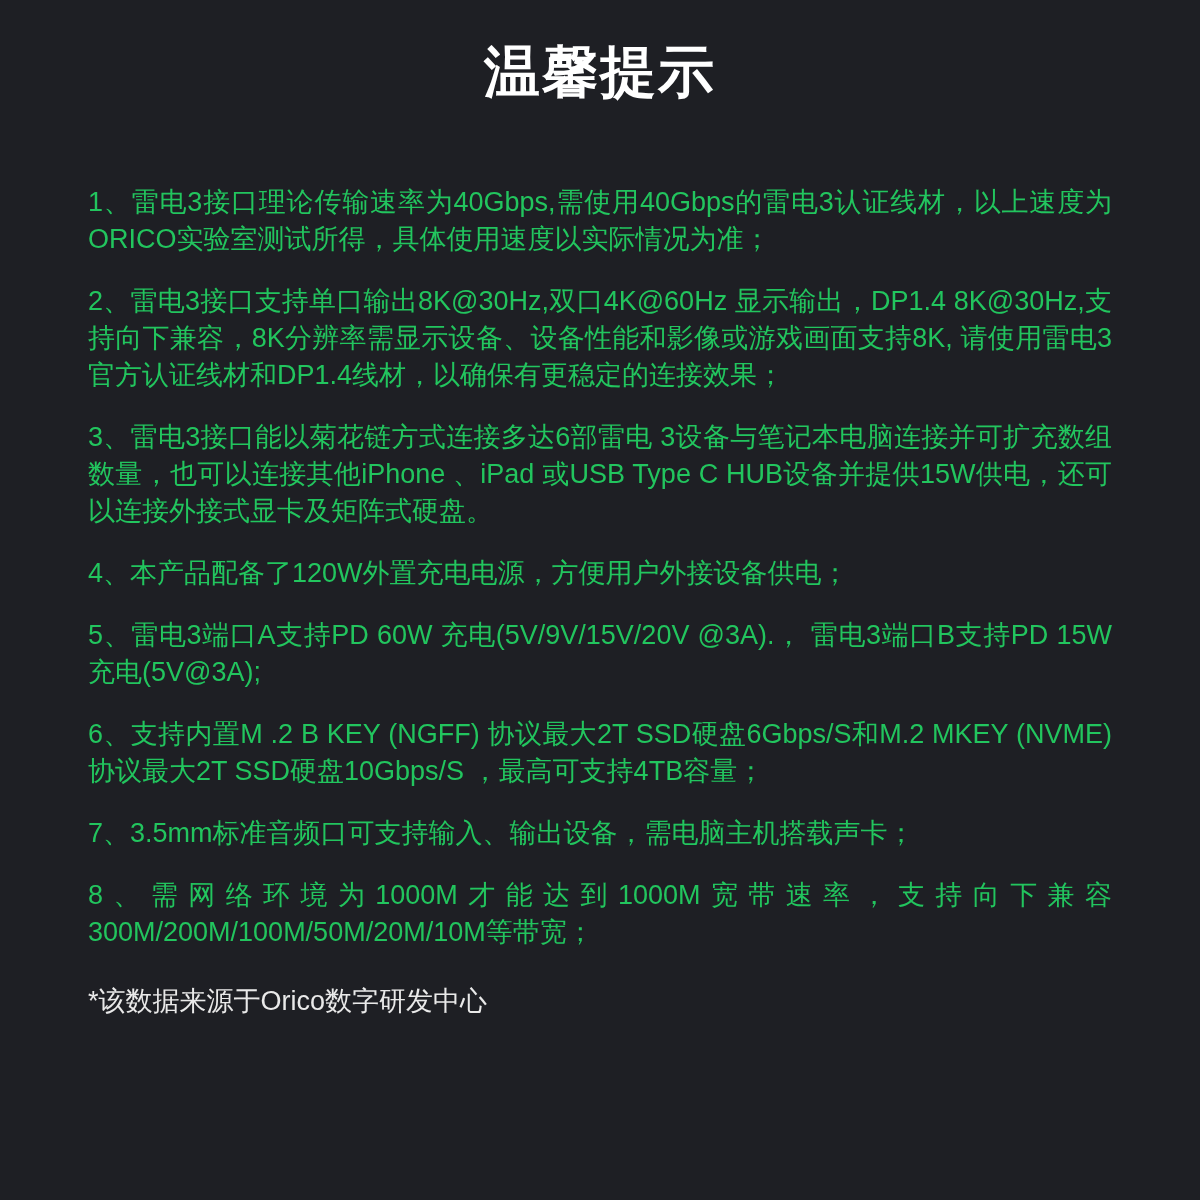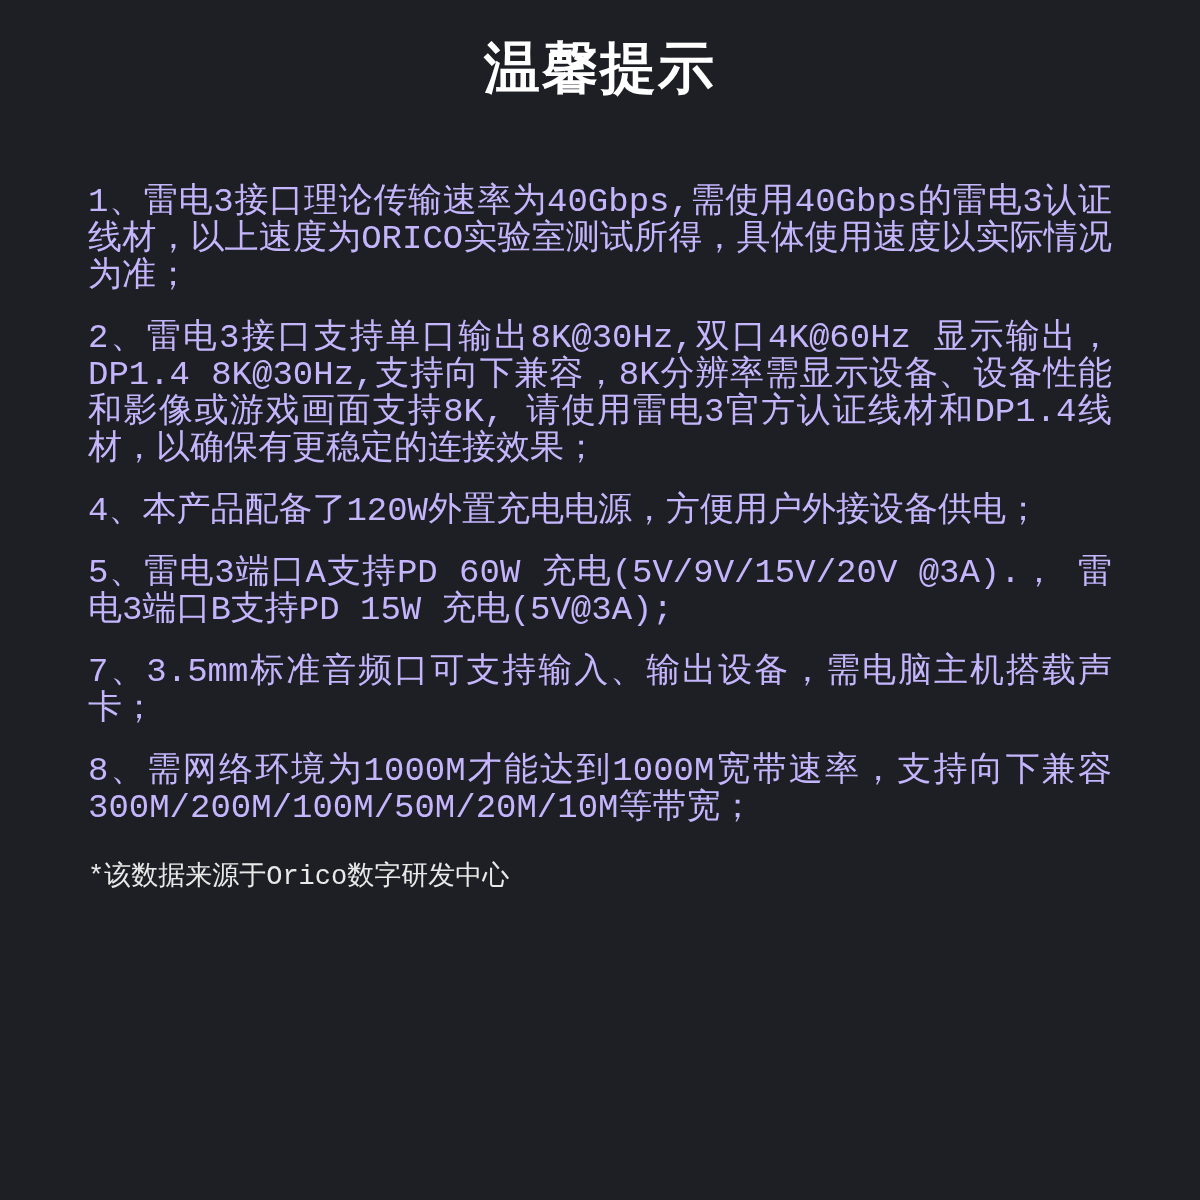--- a/index.html
+++ b/index.html
@@ -11,38 +11,37 @@
     height: 1200px;
     background: #1e1f24;
     font-family: "Liberation Sans", sans-serif;
     overflow: hidden;
   }
   .page {
     width: 1200px;
     height: 1200px;
     box-sizing: border-box;
     color: #ffffff;
-    font-family: Liberation Mono, monospace;
   }
   .title {
     margin: 0;
     padding-top: 42px;
     text-align: center;
     font-size: 56px;
     line-height: 60px;
     font-weight: 600;
     letter-spacing: 2px;
     color: #ffffff;
   }
   .notes {
     margin: 82px 88px 0 88px;
-    font-size: 34px;
+    font-size: 27px;
     line-height: 37px;
     font-weight: 400;
-    color: #c4b5fd;
+    color: #22c55e;
     text-align: justify;
   }
   .notes p {
     margin: 0 0 25px 0;
   }
   
   .notes p:nth-of-type(5) { }
   .notes p:nth-of-type(8) { margin-bottom: 15px; margin-top: 16px; }
   .footnote {
     margin: 32px 88px 0 88px;
@@ -53,20 +52,22 @@
 </style>
 </head>
 <body style="background: rgb(30, 31, 36);">
 
 <div class="page" style="color: rgb(255, 255, 255);">
   <h1 class="title">温馨提示</h1>
 
   <div class="notes">
     <p>1、雷电3接口理论传输速率为40Gbps,需使用40Gbps的雷电3认证线材，以上速度为ORICO实验室测试所得，具体使用速度以实际情况为准；</p>
     <p>2、雷电3接口支持单口输出8K@30Hz,双口4K@60Hz 显示输出，DP1.4 8K@30Hz,支持向下兼容，8K分辨率需显示设备、设备性能和影像或游戏画面支持8K, 请使用雷电3官方认证线材和DP1.4线材，以确保有更稳定的连接效果；</p>
+    <p>3、雷电3接口能以菊花链方式连接多达6部雷电 3设备与笔记本电脑连接并可扩充数组数量，也可以连接其他iPhone 、iPad 或USB Type C HUB设备并提供15W供电，还可以连接外接式显卡及矩阵式硬盘。</p>
     <p>4、本产品配备了120W外置充电电源，方便用户外接设备供电；</p>
     <p>5、雷电3端口A支持PD 60W 充电(5V/9V/15V/20V @3A).， 雷电3端口B支持PD 15W 充电(5V@3A);</p>
+    <p>6、支持内置M .2 B KEY (NGFF) 协议最大2T SSD硬盘6Gbps/S和M.2 MKEY (NVME) 协议最大2T SSD硬盘10Gbps/S ，最高可支持4TB容量；</p>
     <p>7、3.5mm标准音频口可支持输入、输出设备，需电脑主机搭载声卡；</p>
     <p>8、需网络环境为1000M才能达到1000M宽带速率，支持向下兼容300M/200M/100M/50M/20M/10M等带宽；</p>
   </div>
 
   <p class="footnote">*该数据来源于Orico数字研发中心</p>
 </div>
 
 </body></html>

